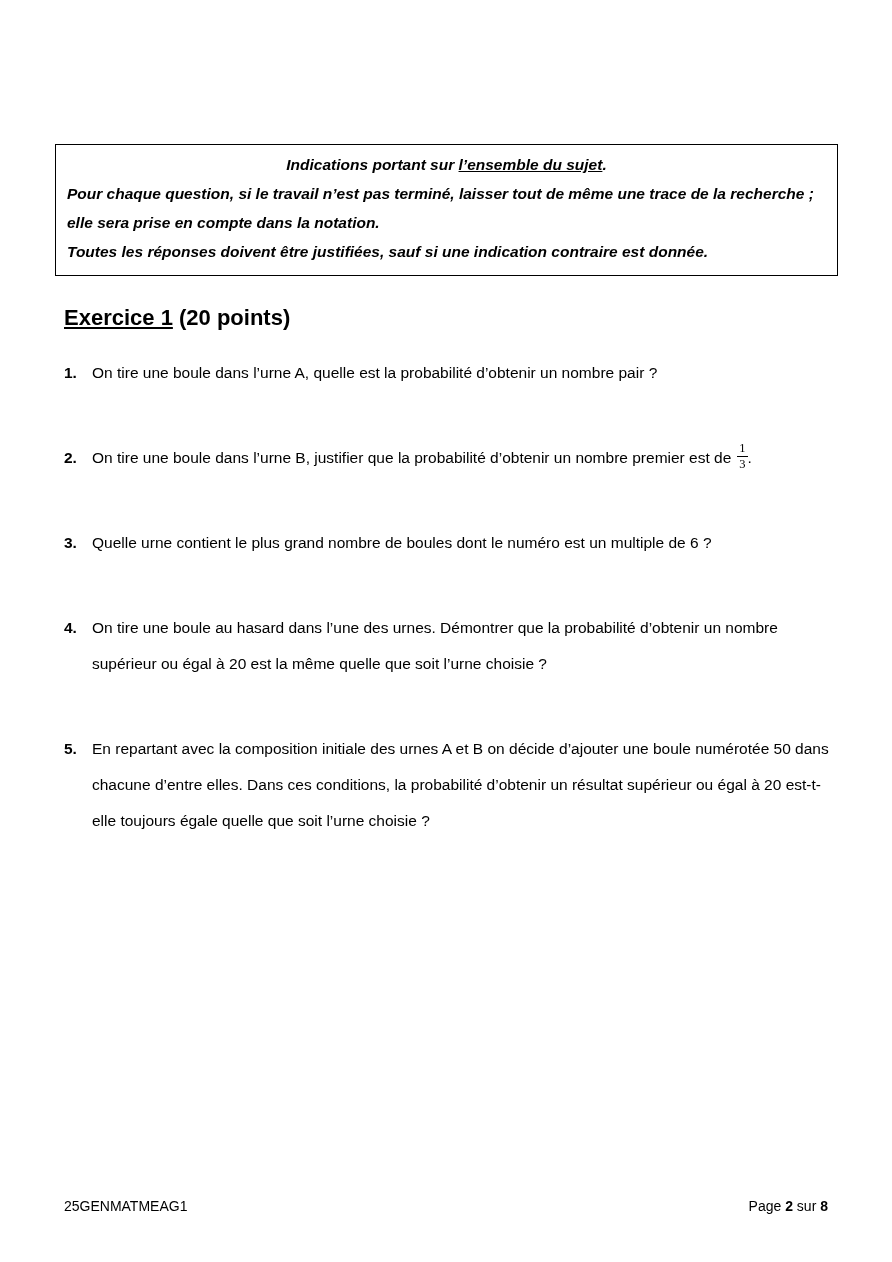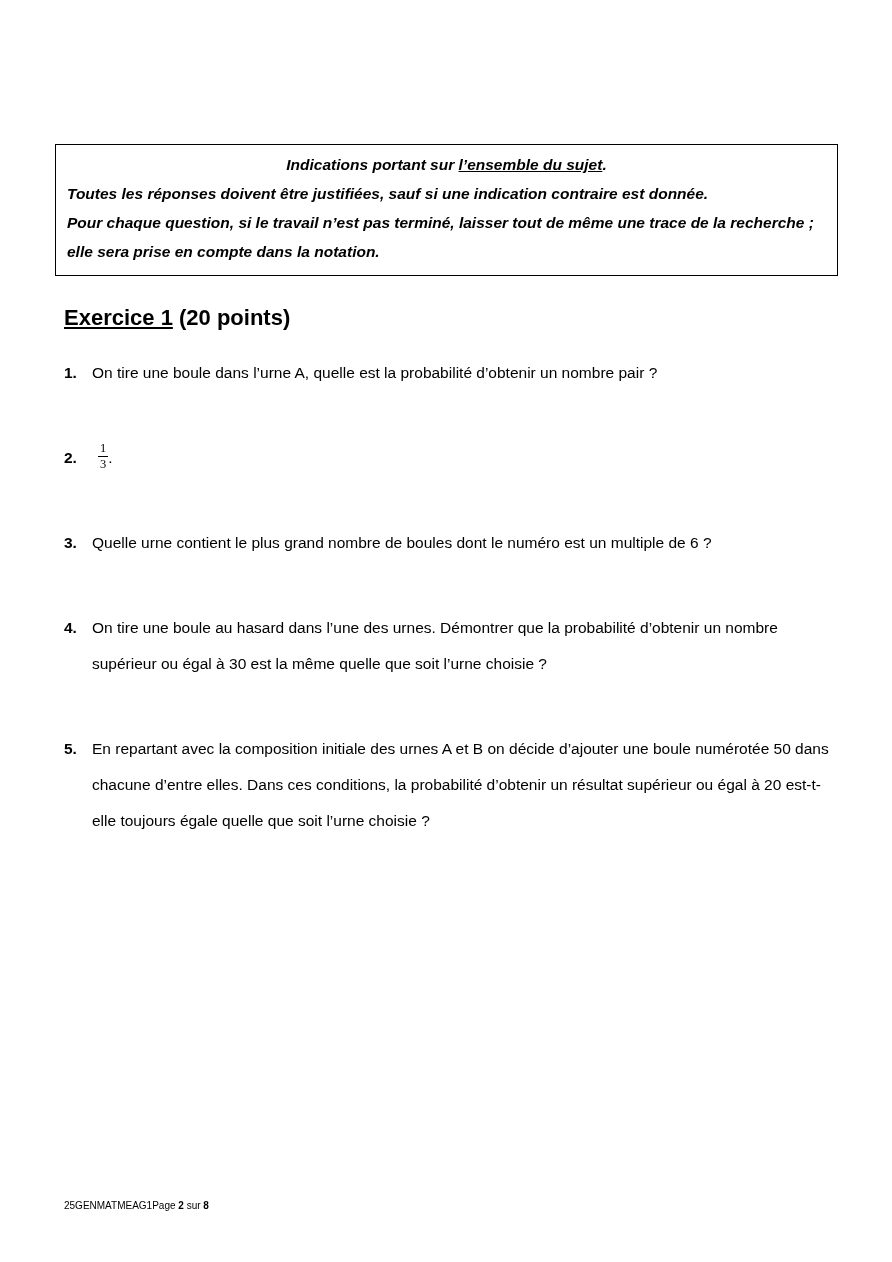--- a/index.html
+++ b/index.html
@@ -98,60 +98,61 @@
     padding-top: 1px;
   }
 
   
   .footer {
     position: absolute;
     left: 64px;
     right: 64px;
     top: 1197px;
     display: flex;
-    font-size: 10px;
+    justify-content: space-between;
+    font-size: 14px;
     line-height: 18px;
   }
   .bold { font-weight: bold; }
 </style>
 </head>
 <body>
 
 <div class="page">
   <div class="content">
 
     <div class="notice-box">
       <p class="notice-title"><span>Indications portant sur </span><span class="u">l’ensemble du sujet</span><span>.</span></p>
+      <p class="notice-body">Pour chaque question, si le travail n’est pas terminé, laisser tout de même une trace de la recherche ; elle sera prise en compte dans la notation.</p>
       <p class="notice-body">Toutes les réponses doivent être justifiées, sauf si une indication contraire est donnée.</p>
-      <p class="notice-body">Pour chaque question, si le travail n’est pas terminé, laisser tout de même une trace de la recherche ; elle sera prise en compte dans la notation.</p>
     </div>
 
     <h1 class="exercise-heading"><span class="u">Exercice 1</span><span> (20 points)</span></h1>
 
 
     <div class="questions">
 
       <div class="question">
         <span class="q-num">1.</span>
         <span class="q-text">On tire une boule dans l’urne A, quelle est la probabilité d’obtenir un nombre pair ?</span>
       </div>
 
       <div class="question">
         <span class="q-num">2.</span>
-        <span class="q-text"><span class="fraction"><span class="num">1</span><span class="den">3</span></span><span>.</span></span>
+        <span class="q-text"><span>On tire une boule dans l’urne B, justifier que la probabilité d’obtenir un nombre premier est de</span><span class="fraction"><span class="num">1</span><span class="den">3</span></span><span>.</span></span>
       </div>
 
       <div class="question">
         <span class="q-num">3.</span>
         <span class="q-text">Quelle urne contient le plus grand nombre de boules dont le numéro est un multiple de 6 ?</span>
       </div>
 
       <div class="question">
         <span class="q-num">4.</span>
-        <span class="q-text">On tire une boule au hasard dans l’une des urnes. Démontrer que la probabilité d’obtenir un nombre supérieur ou égal à 30 est la même quelle que soit l’urne choisie ?</span>
+        <span class="q-text">On tire une boule au hasard dans l’une des urnes. Démontrer que la probabilité d’obtenir un nombre supérieur ou égal à 20 est la même quelle que soit l’urne choisie ?</span>
       </div>
 
       <div class="question">
         <span class="q-num">5.</span>
         <span class="q-text">En repartant avec la composition initiale des urnes A et B on décide d’ajouter une boule numérotée 50 dans chacune d’entre elles. Dans ces conditions, la probabilité d’obtenir un résultat supérieur ou égal à 20 est-t-elle toujours égale quelle que soit l’urne choisie ?</span>
       </div>
 
     </div>
   </div>
 

